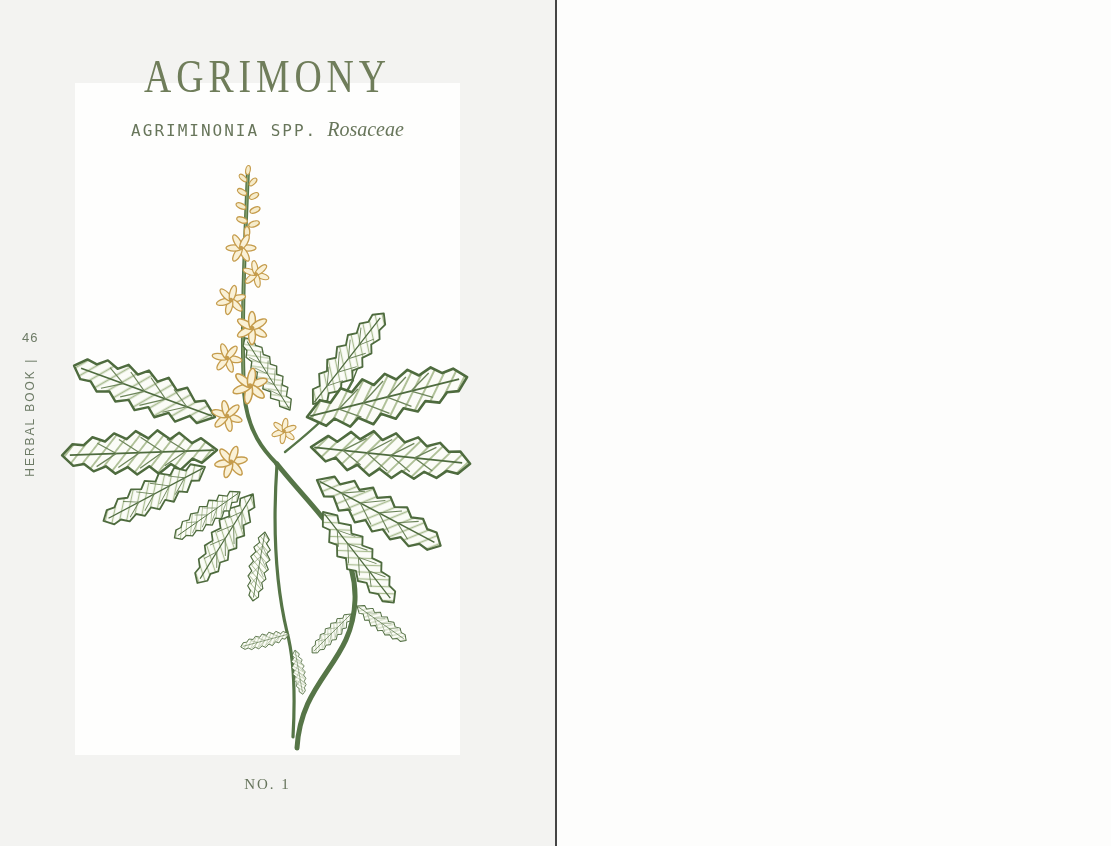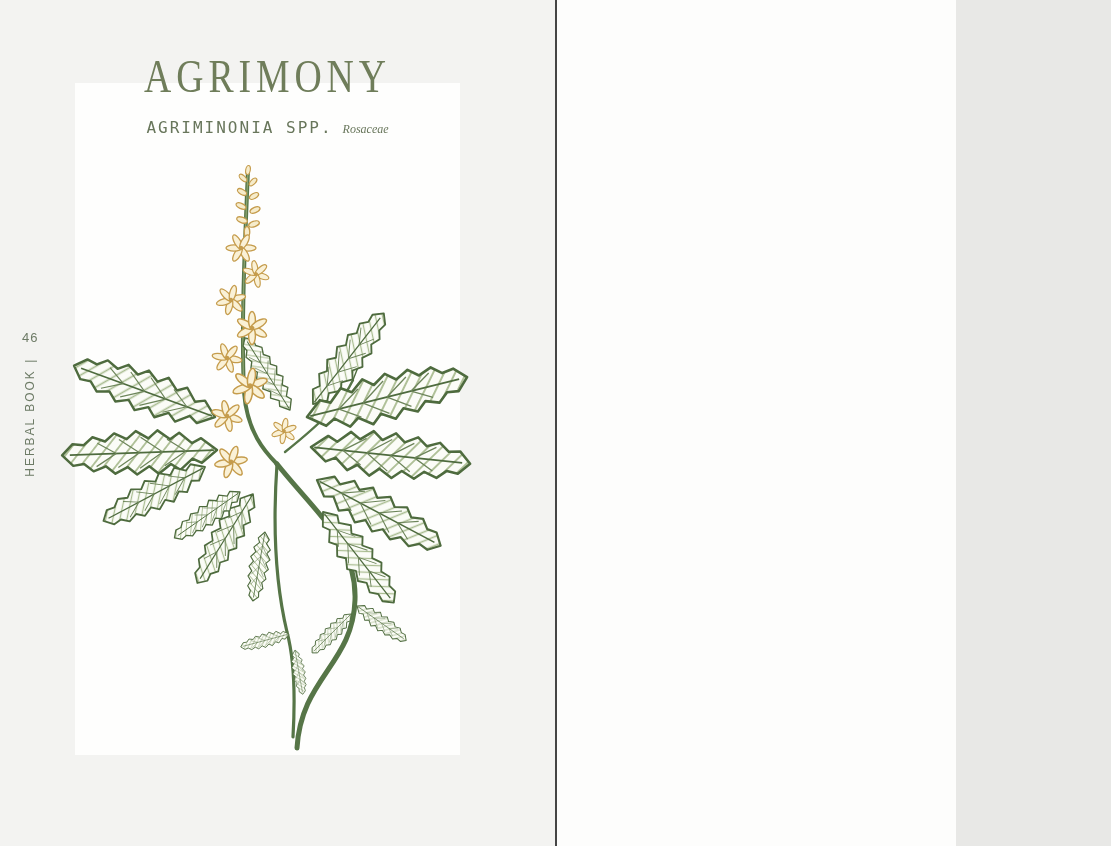--- a/index.html
+++ b/index.html
@@ -1,31 +1,31 @@
 <!DOCTYPE html>
 <html><head>
 <meta charset="utf-8">
 <style>
   html,body{margin:0;padding:0;background:#e8e8e6;}
-  .spread{position:relative;width:956px;height:846px;overflow:hidden;background:#0ea5e9;
+  .spread{position:relative;width:1111px;height:846px;overflow:hidden;background:#0ea5e9;
           font-family:"Liberation Serif",serif;}
   
   .page-left{position:absolute;left:0;top:0;width:556px;height:846px;background:#f3f3f1;}
   .spine{position:absolute;left:555px;top:0;width:2px;height:846px;background:#454545;}
   .page-right{position:absolute;left:557px;top:0;width:554px;height:846px;background:#fdfdfc;}
 
   .plate-box{position:absolute;left:75px;top:83px;width:385px;height:672px;background:#fefefd;}
 
   .plant-title{position:absolute;left:40px;top:50px;width:455px;text-align:center;
     font-family:"Liberation Serif",serif;font-size:46px;font-weight:400;color:#6f7d5a;
     letter-spacing:6px;transform:scaleX(.82);transform-origin:50% 50%;white-space:nowrap;}
   .plant-subtitle{position:absolute;left:75px;top:118px;width:385px;text-align:center;white-space:nowrap;}
   .latin{font-family:"DejaVu Sans Mono","Liberation Mono",monospace;font-size:16px;
     letter-spacing:2px;color:#68765b;}
-  .family{font-family:"Liberation Serif",serif;font-style:italic;font-size:12px;color:#68765b;margin-left:6px;text-align:right;}
+  .family{font-family:"Liberation Serif",serif;font-style:italic;font-size:20px;color:#68765b;margin-left:6px;text-align:right;}
   .plate-no{position:absolute;left:75px;top:776px;width:385px;text-align:center;
     font-size:15px;letter-spacing:2px;color:#66745c;}
 
   
   .edge{position:absolute;display:flex;flex-direction:column;align-items:center;gap:7px;
     color:#6d7b66;font-family:"Liberation Sans",sans-serif;}
   .edge .pagenum{font-size:13px;letter-spacing:1px;}
   .vtext{font-size:12px;letter-spacing:2px;writing-mode:vertical-rl;white-space:nowrap;}
   .vtext.flip{transform:rotate(180deg);}
   .vdiv{display:inline-block;margin:6px 0;}
@@ -121,20 +121,21 @@
           <use href="#flower" transform="translate(229,269) rotate(40) scale(0.85)"></use>
         </g>
       </svg>
     </div>
 
     <div class="plant-title">AGRIMONY</div>
     <div class="plant-subtitle">
       <span class="latin">AGRIMINONIA SPP.</span>
       <span class="family">Rosaceae</span>
     </div>
+    <div class="plate-no">NO. 1</div>
 
     <div class="edge edge-left">
       <span class="pagenum">46</span>
       <div class="vtext flip">
         <span>HERBAL BOOK</span><span class="vdiv">|</span>
       </div>
     </div>
   </div>
 
   <div class="spine"></div>

